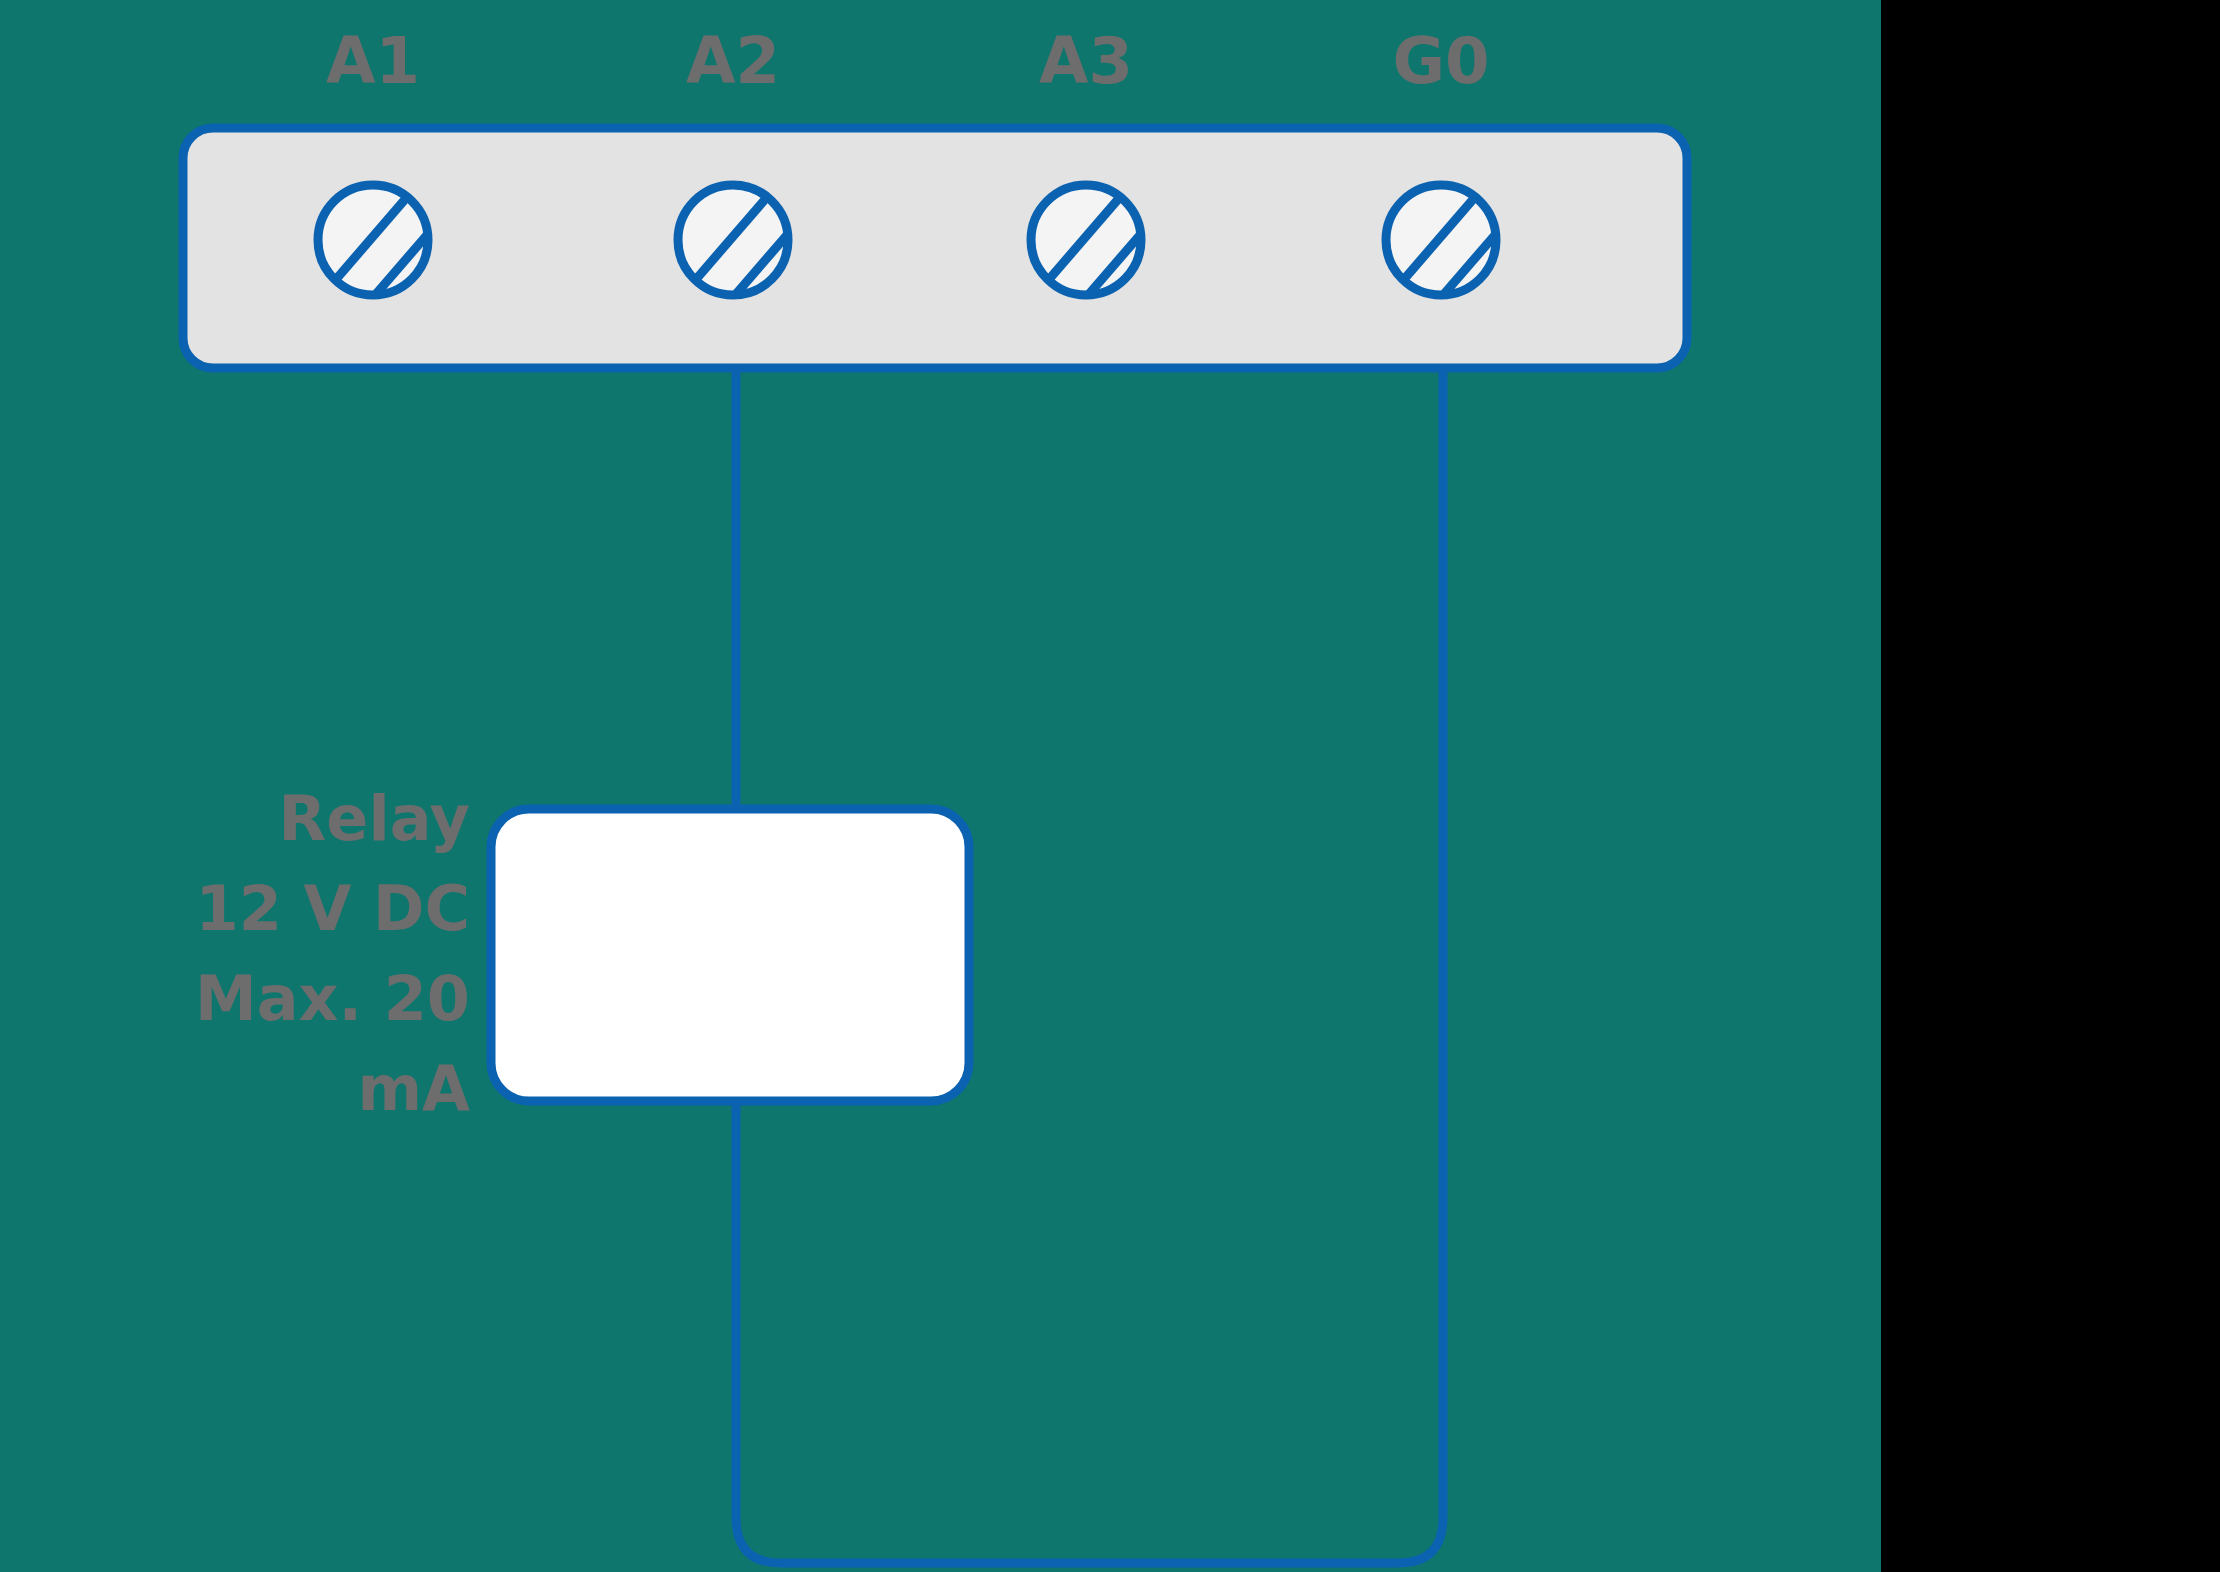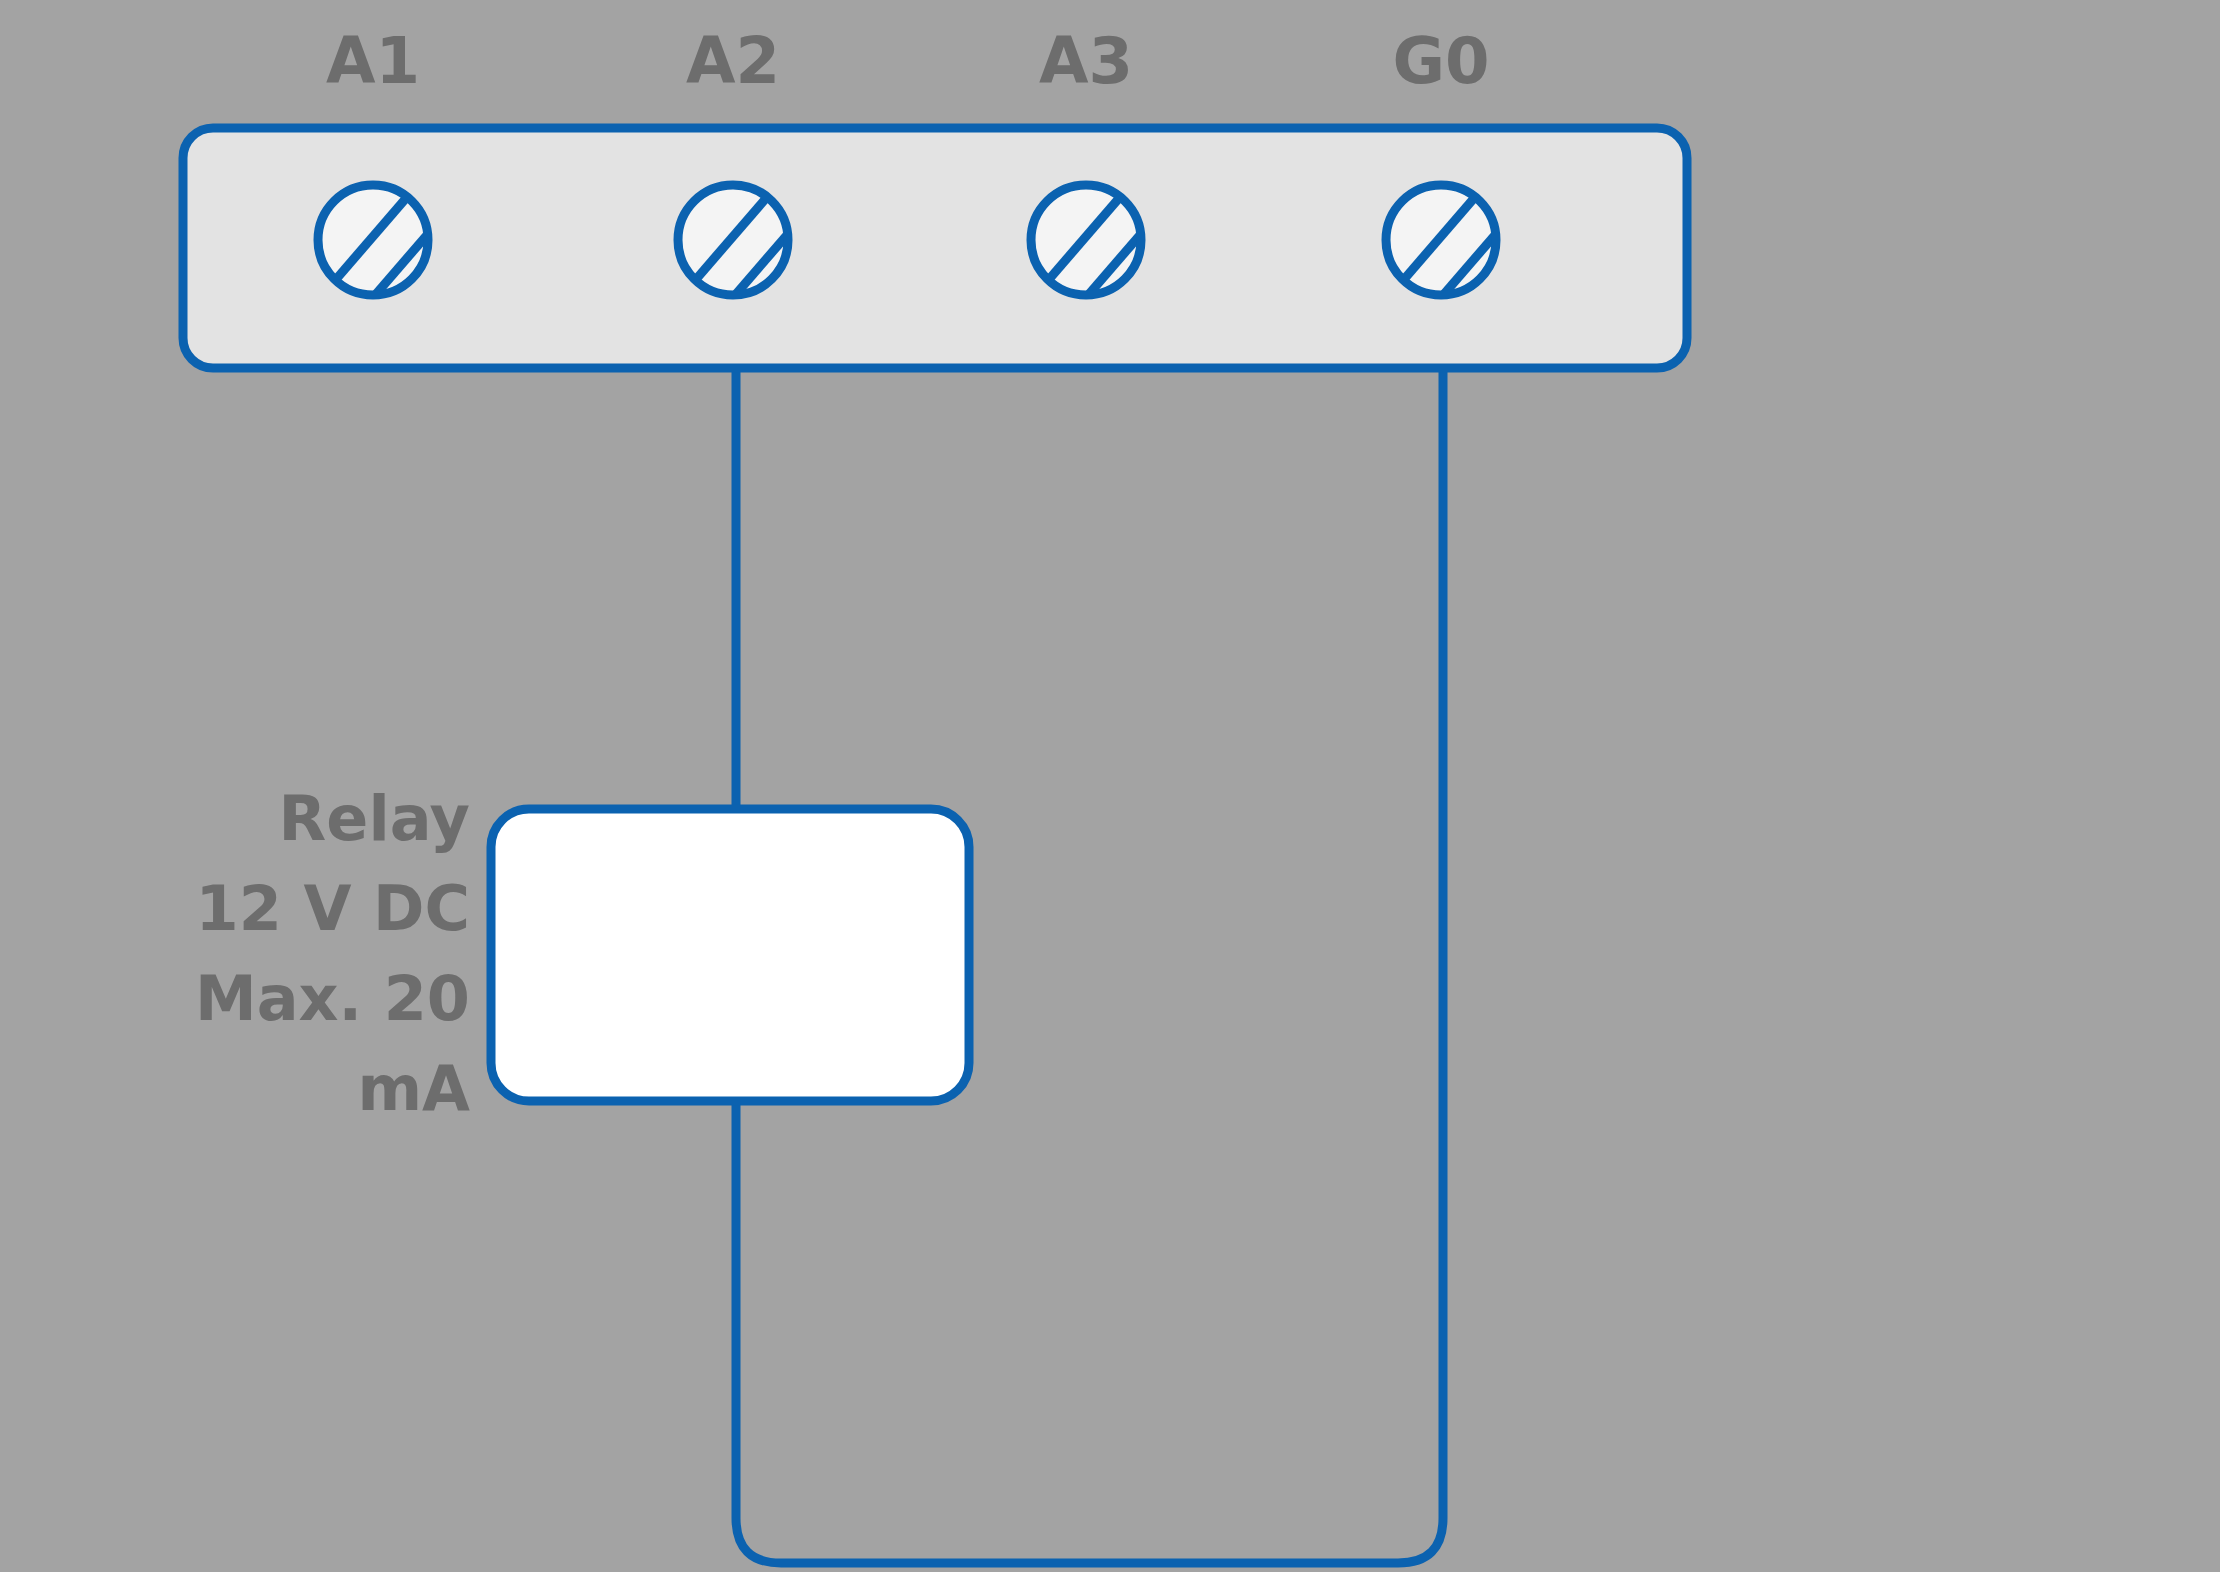--- a/index.html
+++ b/index.html
@@ -5,23 +5,23 @@
   html, body {
     margin: 0;
     padding: 0;
     background: #000000;
   }
   body {
     font-family: "DejaVu Sans", sans-serif;
   }
   #diagram-root {
     position: relative;
-    width: 2220px;
+    width: 1881px;
     height: 1572px;
-    background: #a3a3a3;
+    background: #0f766e;
     overflow: hidden;
   }
   #diagram-svg {
     position: absolute;
     top: 0;
     left: 0;
     width: 2220px;
     height: 1572px;
     display: block;
   }

